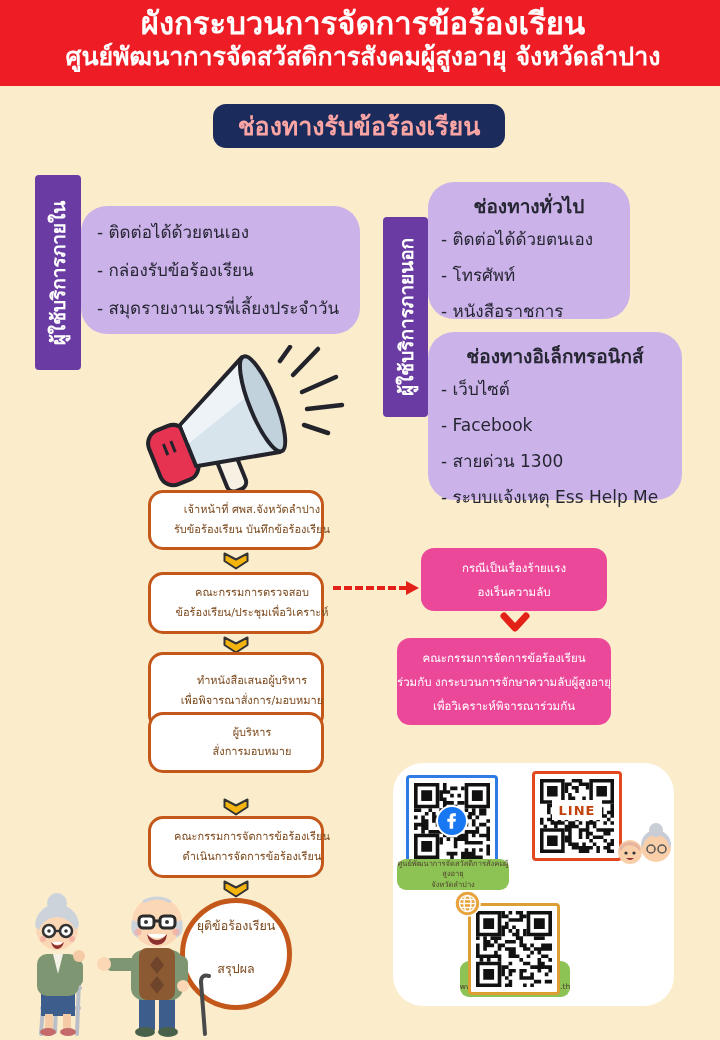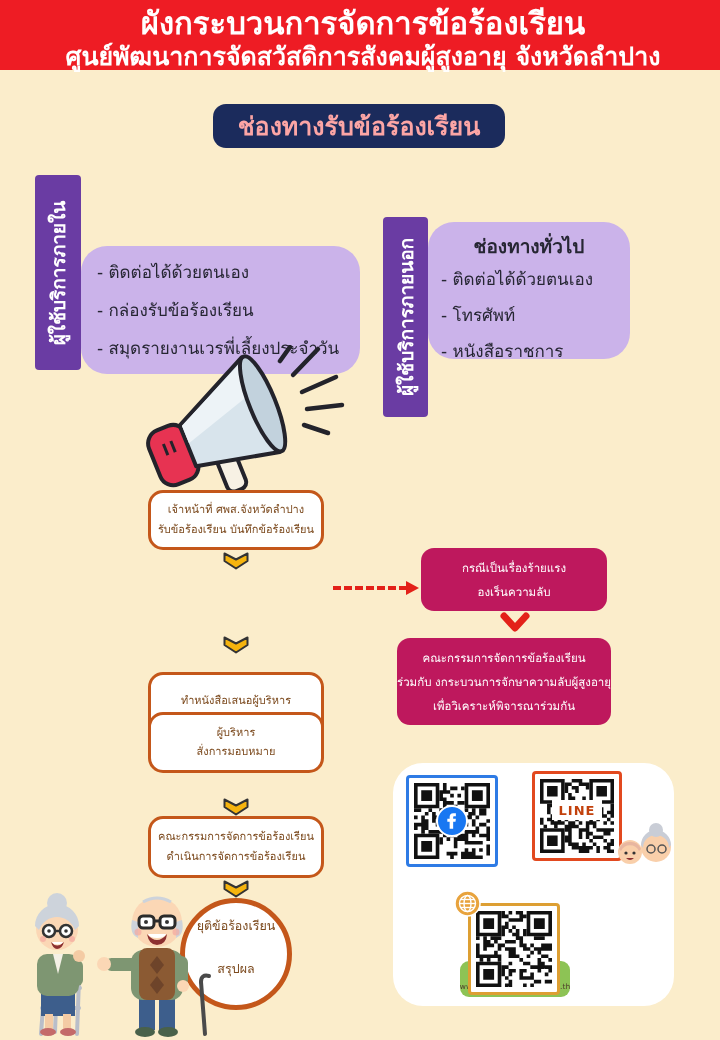--- a/index.html
+++ b/index.html
@@ -1,51 +1,51 @@
 <!DOCTYPE html>
 <html><head>
 <meta charset="utf-8">
 <style>
   * { margin:0; padding:0; box-sizing:border-box; }
   html,body { background:#e8e2d4; }
   body { font-family:"DejaVu Sans","Liberation Sans",sans-serif; }
   .canvas { position:relative; width:720px; height:1040px; background:#FBEDCB; overflow:hidden; margin:0 auto; }
 
   
-  .hdr { position:absolute; left:0; top:0; width:720px; height:70px; background:#EE1C24; color:#fff; text-align:center;padding-left:6px; }
+  .hdr { position:absolute; left:0; top:0; width:720px; height:86px; background:#EE1C24; color:#fff; text-align:center;padding-left:6px; }
   .hdr-l1 { font-size:31px; font-weight:bold; margin-top:4px; line-height:1.25; }
   .hdr-l2 { font-size:25px; font-weight:bold; line-height:1.15; }
 
   .pill { position:absolute; left:213px; top:104px; width:292px; height:44px; background:#1B2B5C; border-radius:13px;
           color:#fca5a5; font-size:25px; font-weight:bold; display:flex; align-items:center; justify-content:center; }
 
   
   .vtab { position:absolute; background:#6A3CA3; border-radius:4px; }
   .vtab .vtext { position:absolute; left:50%; top:50%; transform:translate(-50%,-50%) rotate(-90deg);
                  white-space:nowrap; color:#fff; font-weight:bold; font-size:19px; }
-  .pbox { position:absolute; background:#CBB3EA; border-radius:26px; color:#262633;margin-top:40px; }
+  .pbox { position:absolute; background:#CBB3EA; border-radius:26px; color:#262633; }
   .ptitle { font-weight:bold; font-size:19px; text-align:center; margin-top:9px; }
   .pitem { font-size:17px; line-height:38px; padding-left:16px; white-space:nowrap; }
   .pitem.sm { line-height:36px; padding-left:13px; }
 
   
   .fbox { position:absolute; left:148px; width:176px; background:#fff; border:3.5px solid #C4571A; border-radius:15px;
           display:flex; flex-direction:column; align-items:center; justify-content:center; gap:7px;
           color:#7C4A1E; font-size:11px; line-height:1.1; }
-  .fbox div { white-space:nowrap; }
+  .fbox div { white-space:nowrap;padding-left:32px; }
   .chev { position:absolute; left:222px; width:28px; height:18px; }
   .fcircle { position:absolute; left:180px; top:898px; width:112px; height:112px; border-radius:50%;
              background:#fff; border:5px solid #C4571A; display:flex; flex-direction:column; align-items:center;
              justify-content:center; gap:23px; color:#7C4A1E; font-size:12.5px; padding-bottom:14px; }
 
   
   .dash-line { position:absolute; left:333px; top:586px; width:74px; border-top:4px dashed #E32119; }
   .dash-head { position:absolute; left:406px; top:581px; width:0; height:0;
                border-left:13px solid #E32119; border-top:7px solid transparent; border-bottom:7px solid transparent; }
-  .redbox { position:absolute; background:#be185d; border-radius:13px; color:#fff;
+  .redbox { position:absolute; background:#ec4899; border-radius:13px; color:#fff;
             display:flex; flex-direction:column; align-items:center; justify-content:center; gap:6px;
             font-size:11.5px; }
   .redbox div { white-space:nowrap; }
 
   
   .panel { position:absolute; left:393px; top:763px; width:281px; height:243px; background:#fff; border-radius:30px; }
   .qrwrap { position:absolute; background:#fff; padding:5px; }
   .qrwrap svg { display:block; width:100%; height:100%; background:#fff; }
   .qr-fb  { left:406px; top:775px; width:92px; height:92px; border:3px solid #2E7BE5; border-radius:4px; }
   .qr-line{ left:532px; top:771px; width:90px; height:90px; border:3px solid #E2491F; border-radius:4px; }
@@ -86,20 +86,27 @@
 
   <div class="vtab" style="left:383px;top:217px;width:45px;height:200px;">
     <span class="vtext">ผู้ใช้บริการภายนอก</span>
   </div>
   <div class="pbox" style="left:428px;top:182px;width:202px;height:137px;">
     <div class="ptitle">ช่องทางทั่วไป</div>
     <div class="pitem sm">- ติดต่อได้ด้วยตนเอง</div>
     <div class="pitem sm">- โทรศัพท์</div>
     <div class="pitem sm">- หนังสือราชการ</div>
   </div>
+  <div class="pbox" style="left:428px;top:332px;width:254px;height:168px;">
+    <div class="ptitle">ช่องทางอิเล็กทรอนิกส์</div>
+    <div class="pitem sm">- เว็บไซต์</div>
+    <div class="pitem sm">- Facebook</div>
+    <div class="pitem sm">- สายด่วน 1300</div>
+    <div class="pitem sm">- ระบบแจ้งเหตุ Ess Help Me</div>
+  </div>
 
   <svg class="illus" style="left:130px;top:345px;" width="215" height="150" viewBox="0 0 215 150">
     <g transform="rotate(-22 100 85)">
       <rect x="18" y="58" width="40" height="58" rx="14" fill="#E73352" stroke="#23232B" stroke-width="4"></rect>
       <line x1="33" y1="73" x2="33" y2="85" stroke="#23232B" stroke-width="3"></line>
       <line x1="41" y1="73" x2="41" y2="85" stroke="#23232B" stroke-width="3"></line>
       <rect x="76" y="102" width="20" height="42" rx="7" fill="#F7F1E4" stroke="#23232B" stroke-width="4"></rect>
       <polygon points="55,62 138,22 138,124 55,106" fill="#D8E4EC" stroke="#23232B" stroke-width="4" stroke-linejoin="round"></polygon>
       <polygon points="57,63 136,26 136,58 57,82" fill="#EDF3F7"></polygon>
       <ellipse cx="140" cy="73" rx="13" ry="51" fill="#C2D2DD" stroke="#23232B" stroke-width="4"></ellipse>
@@ -114,25 +121,29 @@
   </svg>
 
   <div class="fbox" style="top:490px;height:60px;">
     <div>เจ้าหน้าที่ ศพส.จังหวัดลำปาง</div>
     <div>รับข้อร้องเรียน บันทึกข้อร้องเรียน</div>
   </div>
   <svg class="chev" style="top:552px;" viewBox="0 0 28 18">
     <path d="M2.5 1.5 L14 7.5 L25.5 1.5 L25.5 9 L14 16.5 L2.5 9 Z" fill="#F6B40E" stroke="#333" stroke-width="2" stroke-linejoin="round"></path>
     </svg>
 
+  <div class="fbox" style="top:572px;height:62px;">
+    <div>คณะกรรมการตรวจสอบ</div>
+    <div>ข้อร้องเรียน/ประชุมเพื่อวิเคราะห์</div>
+  </div>
   <svg class="chev" style="top:636px;" viewBox="0 0 28 18">
     <path d="M2.5 1.5 L14 7.5 L25.5 1.5 L25.5 9 L14 16.5 L2.5 9 Z" fill="#F6B40E" stroke="#333" stroke-width="2" stroke-linejoin="round"></path>
     </svg>
 
-  <div class="fbox" style="top:672px;height:78px;">
+  <div class="fbox" style="top:652px;height:78px;">
     <div>ทำหนังสือเสนอผู้บริหาร</div>
     <div>เพื่อพิจารณาสั่งการ/มอบหมาย</div>
   </div>
   <svg class="chev" style="top:717px;" viewBox="0 0 28 18">
     <path d="M2.5 1.5 L14 7.5 L25.5 1.5 L25.5 9 L14 16.5 L2.5 9 Z" fill="#F6B40E" stroke="#333" stroke-width="2" stroke-linejoin="round"></path>
     </svg>
 
   <div class="fbox" style="top:712px;height:61px;">
     <div>ผู้บริหาร</div>
     <div>สั่งการมอบหมาย</div>
@@ -174,20 +185,24 @@
   <div class="qrwrap qr-fb illus" style="position:absolute;">
     <svg class="qr-grid" viewBox="0 0 100 100">
         <path d="M38.10 0.00h4.76v4.76h-4.76zM38.10 4.76h4.76v4.76h-4.76zM47.62 4.76h4.76v4.76h-4.76zM52.38 4.76h4.76v4.76h-4.76zM61.90 4.76h4.76v4.76h-4.76zM33.33 9.52h4.76v4.76h-4.76zM38.10 9.52h4.76v4.76h-4.76zM42.86 9.52h4.76v4.76h-4.76zM33.33 14.29h4.76v4.76h-4.76zM47.62 14.29h4.76v4.76h-4.76zM57.14 14.29h4.76v4.76h-4.76zM33.33 19.05h4.76v4.76h-4.76zM38.10 19.05h4.76v4.76h-4.76zM38.10 23.81h4.76v4.76h-4.76zM42.86 23.81h4.76v4.76h-4.76zM47.62 23.81h4.76v4.76h-4.76zM57.14 23.81h4.76v4.76h-4.76zM61.90 23.81h4.76v4.76h-4.76zM38.10 28.57h4.76v4.76h-4.76zM52.38 28.57h4.76v4.76h-4.76zM0.00 33.33h4.76v4.76h-4.76zM4.76 33.33h4.76v4.76h-4.76zM19.05 33.33h4.76v4.76h-4.76zM33.33 33.33h4.76v4.76h-4.76zM42.86 33.33h4.76v4.76h-4.76zM47.62 33.33h4.76v4.76h-4.76zM66.67 33.33h4.76v4.76h-4.76zM76.19 33.33h4.76v4.76h-4.76zM85.71 33.33h4.76v4.76h-4.76zM90.48 33.33h4.76v4.76h-4.76zM14.29 38.10h4.76v4.76h-4.76zM23.81 38.10h4.76v4.76h-4.76zM38.10 38.10h4.76v4.76h-4.76zM42.86 38.10h4.76v4.76h-4.76zM52.38 38.10h4.76v4.76h-4.76zM57.14 38.10h4.76v4.76h-4.76zM71.43 38.10h4.76v4.76h-4.76zM76.19 38.10h4.76v4.76h-4.76zM85.71 38.10h4.76v4.76h-4.76zM90.48 38.10h4.76v4.76h-4.76zM0.00 42.86h4.76v4.76h-4.76zM9.52 42.86h4.76v4.76h-4.76zM23.81 42.86h4.76v4.76h-4.76zM28.57 42.86h4.76v4.76h-4.76zM38.10 42.86h4.76v4.76h-4.76zM42.86 42.86h4.76v4.76h-4.76zM57.14 42.86h4.76v4.76h-4.76zM61.90 42.86h4.76v4.76h-4.76zM66.67 42.86h4.76v4.76h-4.76zM71.43 42.86h4.76v4.76h-4.76zM80.95 42.86h4.76v4.76h-4.76zM9.52 47.62h4.76v4.76h-4.76zM14.29 47.62h4.76v4.76h-4.76zM23.81 47.62h4.76v4.76h-4.76zM57.14 47.62h4.76v4.76h-4.76zM76.19 47.62h4.76v4.76h-4.76zM95.24 47.62h4.76v4.76h-4.76zM0.00 52.38h4.76v4.76h-4.76zM4.76 52.38h4.76v4.76h-4.76zM9.52 52.38h4.76v4.76h-4.76zM14.29 52.38h4.76v4.76h-4.76zM28.57 52.38h4.76v4.76h-4.76zM38.10 52.38h4.76v4.76h-4.76zM42.86 52.38h4.76v4.76h-4.76zM66.67 52.38h4.76v4.76h-4.76zM76.19 52.38h4.76v4.76h-4.76zM85.71 52.38h4.76v4.76h-4.76zM90.48 52.38h4.76v4.76h-4.76zM0.00 57.14h4.76v4.76h-4.76zM9.52 57.14h4.76v4.76h-4.76zM14.29 57.14h4.76v4.76h-4.76zM38.10 57.14h4.76v4.76h-4.76zM47.62 57.14h4.76v4.76h-4.76zM61.90 57.14h4.76v4.76h-4.76zM80.95 57.14h4.76v4.76h-4.76zM95.24 57.14h4.76v4.76h-4.76zM9.52 61.90h4.76v4.76h-4.76zM19.05 61.90h4.76v4.76h-4.76zM23.81 61.90h4.76v4.76h-4.76zM28.57 61.90h4.76v4.76h-4.76zM33.33 61.90h4.76v4.76h-4.76zM52.38 61.90h4.76v4.76h-4.76zM57.14 61.90h4.76v4.76h-4.76zM66.67 61.90h4.76v4.76h-4.76zM71.43 61.90h4.76v4.76h-4.76zM76.19 61.90h4.76v4.76h-4.76zM80.95 61.90h4.76v4.76h-4.76zM95.24 61.90h4.76v4.76h-4.76zM38.10 66.67h4.76v4.76h-4.76zM47.62 66.67h4.76v4.76h-4.76zM57.14 66.67h4.76v4.76h-4.76zM61.90 66.67h4.76v4.76h-4.76zM66.67 66.67h4.76v4.76h-4.76zM76.19 66.67h4.76v4.76h-4.76zM85.71 66.67h4.76v4.76h-4.76zM90.48 66.67h4.76v4.76h-4.76zM95.24 66.67h4.76v4.76h-4.76zM33.33 71.43h4.76v4.76h-4.76zM42.86 71.43h4.76v4.76h-4.76zM52.38 71.43h4.76v4.76h-4.76zM57.14 71.43h4.76v4.76h-4.76zM61.90 71.43h4.76v4.76h-4.76zM66.67 71.43h4.76v4.76h-4.76zM95.24 71.43h4.76v4.76h-4.76zM33.33 76.19h4.76v4.76h-4.76zM52.38 76.19h4.76v4.76h-4.76zM66.67 76.19h4.76v4.76h-4.76zM71.43 76.19h4.76v4.76h-4.76zM76.19 76.19h4.76v4.76h-4.76zM80.95 76.19h4.76v4.76h-4.76zM85.71 76.19h4.76v4.76h-4.76zM52.38 80.95h4.76v4.76h-4.76zM95.24 80.95h4.76v4.76h-4.76zM66.67 85.71h4.76v4.76h-4.76zM76.19 85.71h4.76v4.76h-4.76zM85.71 85.71h4.76v4.76h-4.76zM95.24 85.71h4.76v4.76h-4.76zM42.86 90.48h4.76v4.76h-4.76zM47.62 90.48h4.76v4.76h-4.76zM52.38 90.48h4.76v4.76h-4.76zM61.90 90.48h4.76v4.76h-4.76zM66.67 90.48h4.76v4.76h-4.76zM71.43 90.48h4.76v4.76h-4.76zM76.19 90.48h4.76v4.76h-4.76zM95.24 90.48h4.76v4.76h-4.76zM47.62 95.24h4.76v4.76h-4.76zM61.90 95.24h4.76v4.76h-4.76zM66.67 95.24h4.76v4.76h-4.76zM71.43 95.24h4.76v4.76h-4.76zM76.19 95.24h4.76v4.76h-4.76zM80.95 95.24h4.76v4.76h-4.76zM85.71 95.24h4.76v4.76h-4.76z" fill="#111"></path>
         <path d="M0 0h33.333333333333336v33.333333333333336h-33.333333333333336zM4.761904761904762 4.761904761904762h23.80952380952381v23.80952380952381h-23.80952380952381zM9.523809523809524 9.523809523809524h14.285714285714285v14.285714285714285h-14.285714285714285zM66.66666666666667 0h33.333333333333336v33.333333333333336h-33.333333333333336zM71.42857142857143 4.761904761904762h23.80952380952381v23.80952380952381h-23.80952380952381zM76.19047619047619 9.523809523809524h14.285714285714285v14.285714285714285h-14.285714285714285zM0 66.66666666666667h33.333333333333336v33.333333333333336h-33.333333333333336zM4.761904761904762 71.42857142857143h23.80952380952381v23.80952380952381h-23.80952380952381zM9.523809523809524 76.19047619047619h14.285714285714285v14.285714285714285h-14.285714285714285z" fill="#111" fill-rule="evenodd"></path>
       </svg>
   </div>
   <svg class="fb-logo" viewBox="0 0 32 32">
     <circle cx="16" cy="16" r="15" fill="#1877F2" stroke="#fff" stroke-width="2"></circle>
     <path d="M18 10 h3 v-4 h-3.5 c-3 0-4.5 2-4.5 4.5 V13 h-3 v4 h3 v9 h4.5 v-9 h3 l.5-4 h-3.5 v-2 c0-.7.4-1 1-1z" fill="#fff" transform="scale(0.78) translate(4.5,4.5)"></path>
   </svg>
+  <div class="glabel gl-fb">
+    <span>ศูนย์พัฒนาการจัดสวัสดิการสังคมผู้สูงอายุ</span>
+    <span>จังหวัดลำปาง</span>
+  </div>
 
   <div class="qrwrap qr-line illus" style="position:absolute;">
     <svg class="qr-grid" viewBox="0 0 100 100">
         <path d="M42.86 0.00h4.76v4.76h-4.76zM47.62 0.00h4.76v4.76h-4.76zM52.38 0.00h4.76v4.76h-4.76zM33.33 4.76h4.76v4.76h-4.76zM38.10 4.76h4.76v4.76h-4.76zM52.38 4.76h4.76v4.76h-4.76zM57.14 4.76h4.76v4.76h-4.76zM61.90 4.76h4.76v4.76h-4.76zM33.33 9.52h4.76v4.76h-4.76zM42.86 9.52h4.76v4.76h-4.76zM47.62 9.52h4.76v4.76h-4.76zM61.90 9.52h4.76v4.76h-4.76zM33.33 14.29h4.76v4.76h-4.76zM47.62 14.29h4.76v4.76h-4.76zM38.10 19.05h4.76v4.76h-4.76zM38.10 23.81h4.76v4.76h-4.76zM42.86 23.81h4.76v4.76h-4.76zM57.14 23.81h4.76v4.76h-4.76zM57.14 28.57h4.76v4.76h-4.76zM9.52 33.33h4.76v4.76h-4.76zM14.29 33.33h4.76v4.76h-4.76zM23.81 33.33h4.76v4.76h-4.76zM38.10 33.33h4.76v4.76h-4.76zM42.86 33.33h4.76v4.76h-4.76zM57.14 33.33h4.76v4.76h-4.76zM61.90 33.33h4.76v4.76h-4.76zM66.67 33.33h4.76v4.76h-4.76zM95.24 33.33h4.76v4.76h-4.76zM9.52 38.10h4.76v4.76h-4.76zM19.05 38.10h4.76v4.76h-4.76zM33.33 38.10h4.76v4.76h-4.76zM38.10 38.10h4.76v4.76h-4.76zM52.38 38.10h4.76v4.76h-4.76zM57.14 38.10h4.76v4.76h-4.76zM71.43 38.10h4.76v4.76h-4.76zM80.95 38.10h4.76v4.76h-4.76zM95.24 38.10h4.76v4.76h-4.76zM9.52 42.86h4.76v4.76h-4.76zM19.05 42.86h4.76v4.76h-4.76zM23.81 42.86h4.76v4.76h-4.76zM33.33 42.86h4.76v4.76h-4.76zM52.38 42.86h4.76v4.76h-4.76zM61.90 42.86h4.76v4.76h-4.76zM76.19 42.86h4.76v4.76h-4.76zM80.95 42.86h4.76v4.76h-4.76zM90.48 42.86h4.76v4.76h-4.76zM95.24 42.86h4.76v4.76h-4.76zM14.29 47.62h4.76v4.76h-4.76zM38.10 47.62h4.76v4.76h-4.76zM47.62 47.62h4.76v4.76h-4.76zM57.14 47.62h4.76v4.76h-4.76zM80.95 47.62h4.76v4.76h-4.76zM85.71 47.62h4.76v4.76h-4.76zM95.24 47.62h4.76v4.76h-4.76zM0.00 52.38h4.76v4.76h-4.76zM9.52 52.38h4.76v4.76h-4.76zM14.29 52.38h4.76v4.76h-4.76zM23.81 52.38h4.76v4.76h-4.76zM33.33 52.38h4.76v4.76h-4.76zM47.62 52.38h4.76v4.76h-4.76zM66.67 52.38h4.76v4.76h-4.76zM76.19 52.38h4.76v4.76h-4.76zM90.48 52.38h4.76v4.76h-4.76zM0.00 57.14h4.76v4.76h-4.76zM14.29 57.14h4.76v4.76h-4.76zM19.05 57.14h4.76v4.76h-4.76zM23.81 57.14h4.76v4.76h-4.76zM28.57 57.14h4.76v4.76h-4.76zM38.10 57.14h4.76v4.76h-4.76zM42.86 57.14h4.76v4.76h-4.76zM52.38 57.14h4.76v4.76h-4.76zM61.90 57.14h4.76v4.76h-4.76zM66.67 57.14h4.76v4.76h-4.76zM71.43 57.14h4.76v4.76h-4.76zM85.71 57.14h4.76v4.76h-4.76zM95.24 57.14h4.76v4.76h-4.76zM4.76 61.90h4.76v4.76h-4.76zM19.05 61.90h4.76v4.76h-4.76zM33.33 61.90h4.76v4.76h-4.76zM38.10 61.90h4.76v4.76h-4.76zM42.86 61.90h4.76v4.76h-4.76zM47.62 61.90h4.76v4.76h-4.76zM61.90 61.90h4.76v4.76h-4.76zM71.43 61.90h4.76v4.76h-4.76zM33.33 66.67h4.76v4.76h-4.76zM38.10 66.67h4.76v4.76h-4.76zM52.38 66.67h4.76v4.76h-4.76zM57.14 66.67h4.76v4.76h-4.76zM61.90 66.67h4.76v4.76h-4.76zM76.19 66.67h4.76v4.76h-4.76zM80.95 66.67h4.76v4.76h-4.76zM85.71 66.67h4.76v4.76h-4.76zM90.48 66.67h4.76v4.76h-4.76zM95.24 66.67h4.76v4.76h-4.76zM38.10 71.43h4.76v4.76h-4.76zM52.38 71.43h4.76v4.76h-4.76zM61.90 71.43h4.76v4.76h-4.76zM66.67 71.43h4.76v4.76h-4.76zM85.71 71.43h4.76v4.76h-4.76zM90.48 71.43h4.76v4.76h-4.76zM33.33 76.19h4.76v4.76h-4.76zM38.10 76.19h4.76v4.76h-4.76zM52.38 76.19h4.76v4.76h-4.76zM61.90 76.19h4.76v4.76h-4.76zM71.43 76.19h4.76v4.76h-4.76zM76.19 76.19h4.76v4.76h-4.76zM80.95 76.19h4.76v4.76h-4.76zM33.33 80.95h4.76v4.76h-4.76zM38.10 80.95h4.76v4.76h-4.76zM66.67 80.95h4.76v4.76h-4.76zM85.71 80.95h4.76v4.76h-4.76zM95.24 80.95h4.76v4.76h-4.76zM38.10 85.71h4.76v4.76h-4.76zM42.86 85.71h4.76v4.76h-4.76zM47.62 85.71h4.76v4.76h-4.76zM57.14 85.71h4.76v4.76h-4.76zM71.43 85.71h4.76v4.76h-4.76zM90.48 85.71h4.76v4.76h-4.76zM95.24 85.71h4.76v4.76h-4.76zM42.86 90.48h4.76v4.76h-4.76zM47.62 90.48h4.76v4.76h-4.76zM52.38 90.48h4.76v4.76h-4.76zM57.14 90.48h4.76v4.76h-4.76zM61.90 90.48h4.76v4.76h-4.76zM66.67 90.48h4.76v4.76h-4.76zM76.19 90.48h4.76v4.76h-4.76zM85.71 90.48h4.76v4.76h-4.76zM90.48 90.48h4.76v4.76h-4.76zM52.38 95.24h4.76v4.76h-4.76zM57.14 95.24h4.76v4.76h-4.76zM61.90 95.24h4.76v4.76h-4.76zM76.19 95.24h4.76v4.76h-4.76zM90.48 95.24h4.76v4.76h-4.76zM95.24 95.24h4.76v4.76h-4.76z" fill="#111"></path>
         <path d="M0 0h33.333333333333336v33.333333333333336h-33.333333333333336zM4.761904761904762 4.761904761904762h23.80952380952381v23.80952380952381h-23.80952380952381zM9.523809523809524 9.523809523809524h14.285714285714285v14.285714285714285h-14.285714285714285zM66.66666666666667 0h33.333333333333336v33.333333333333336h-33.333333333333336zM71.42857142857143 4.761904761904762h23.80952380952381v23.80952380952381h-23.80952380952381zM76.19047619047619 9.523809523809524h14.285714285714285v14.285714285714285h-14.285714285714285zM0 66.66666666666667h33.333333333333336v33.333333333333336h-33.333333333333336zM4.761904761904762 71.42857142857143h23.80952380952381v23.80952380952381h-23.80952380952381zM9.523809523809524 76.19047619047619h14.285714285714285v14.285714285714285h-14.285714285714285z" fill="#111" fill-rule="evenodd"></path>
       </svg>
   </div>
   <div class="line-ov">LINE</div>
 
   <div class="glabel gl-web">

